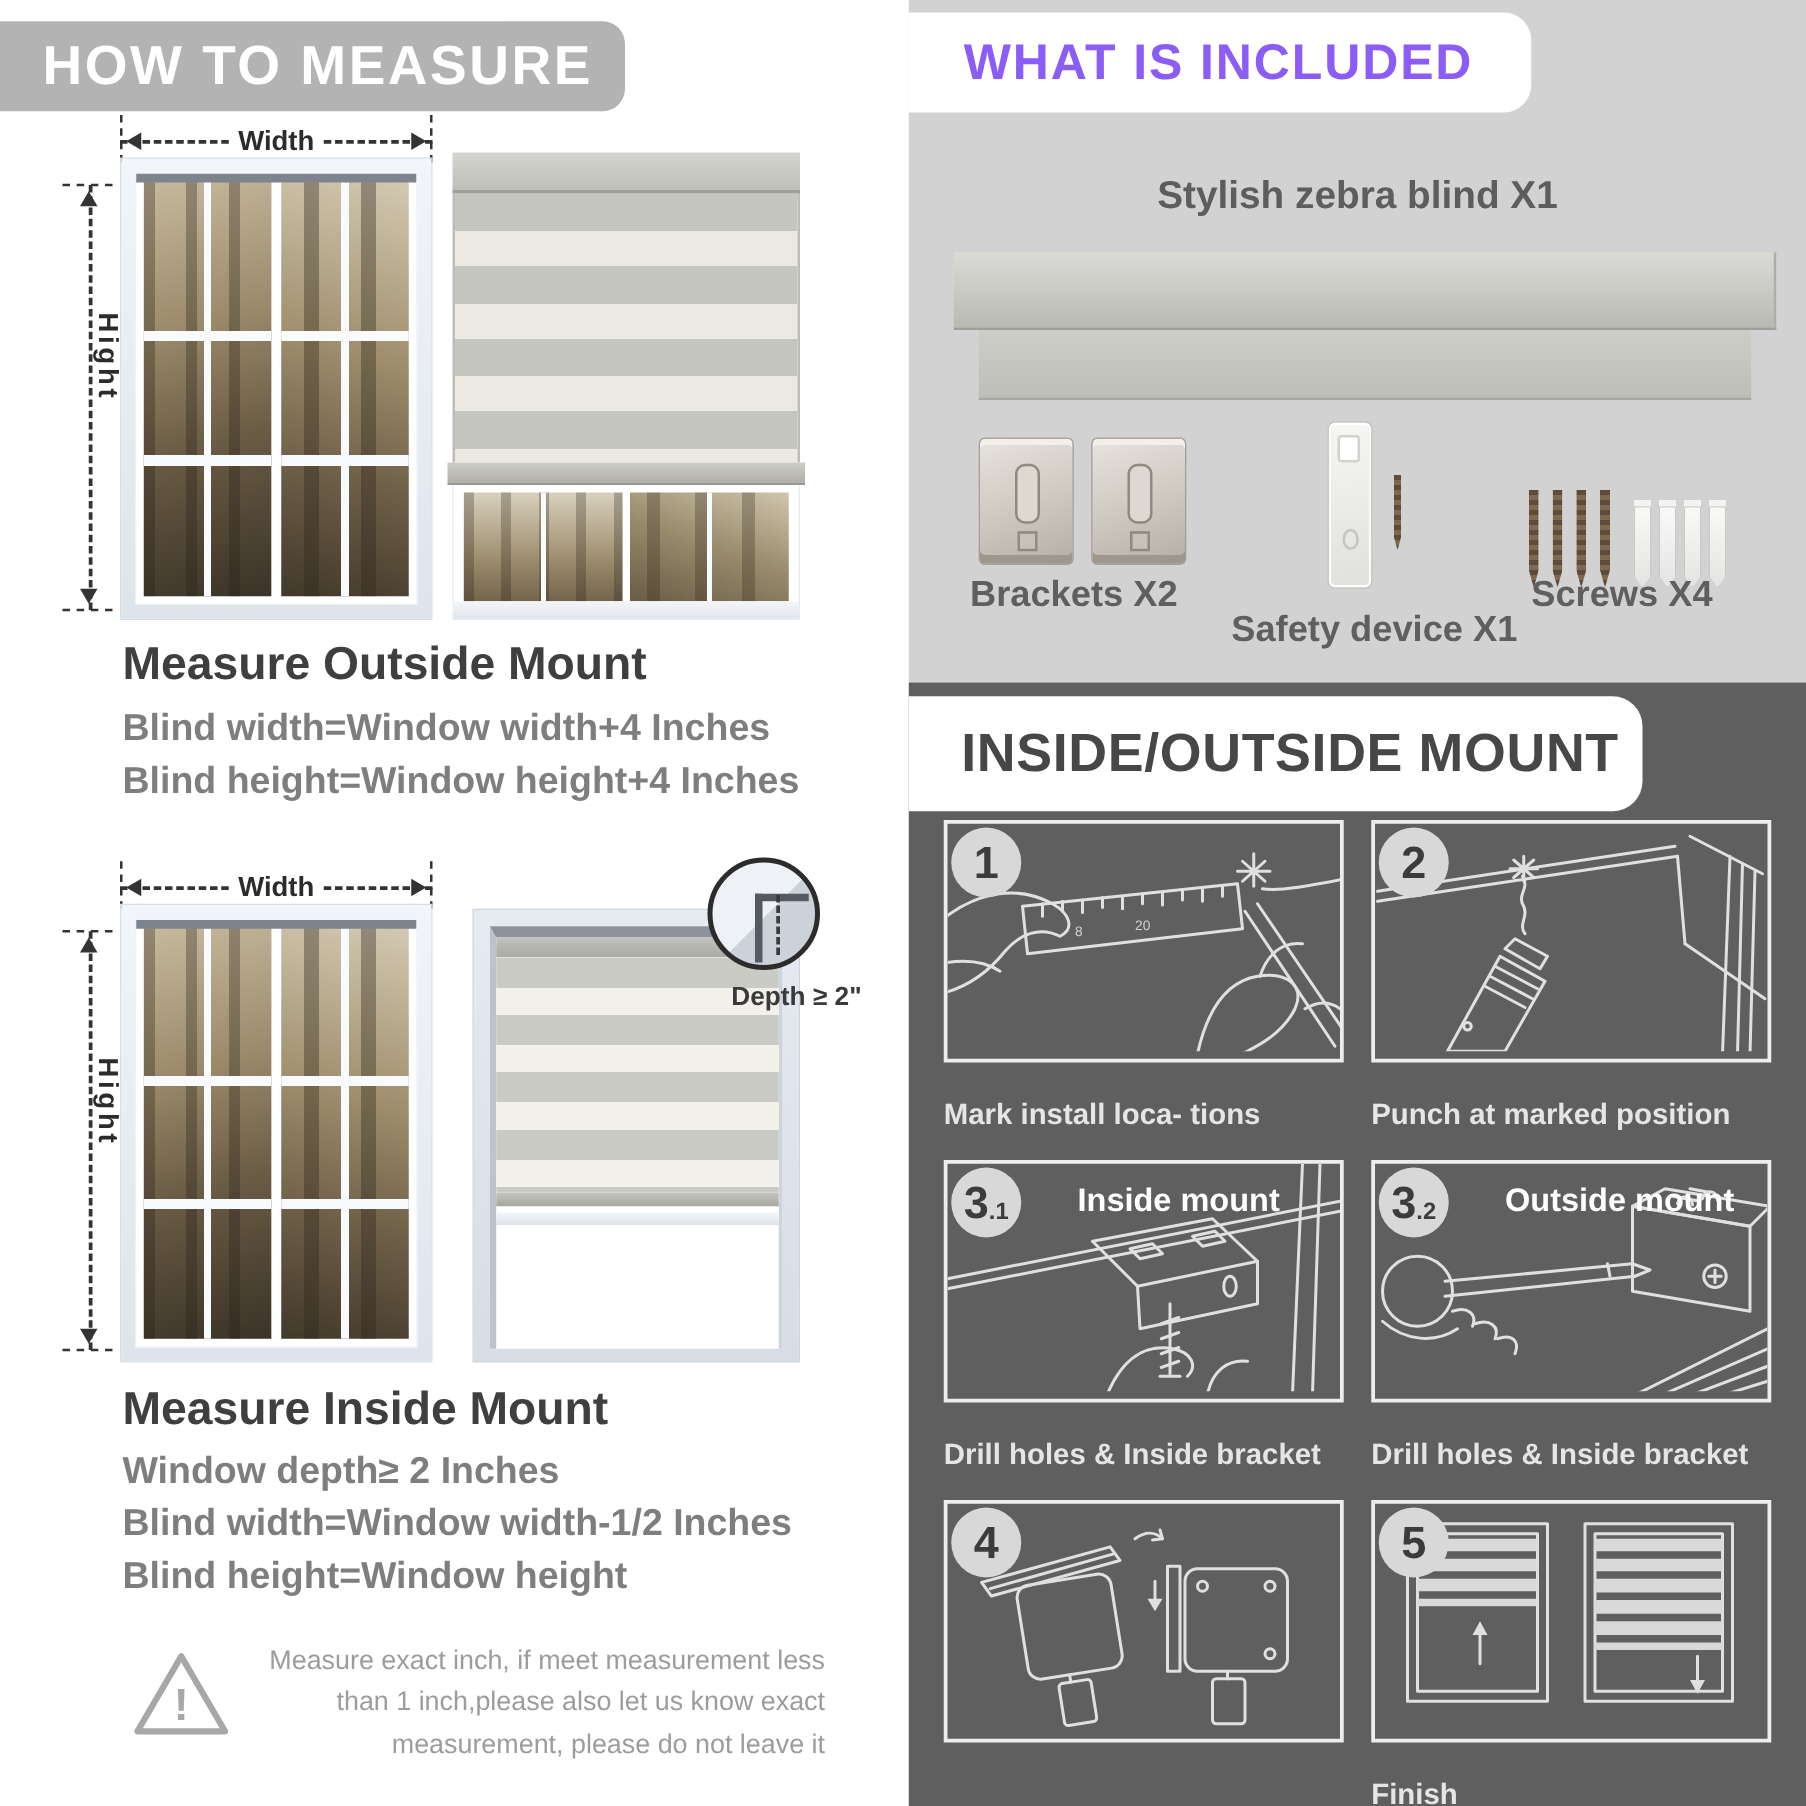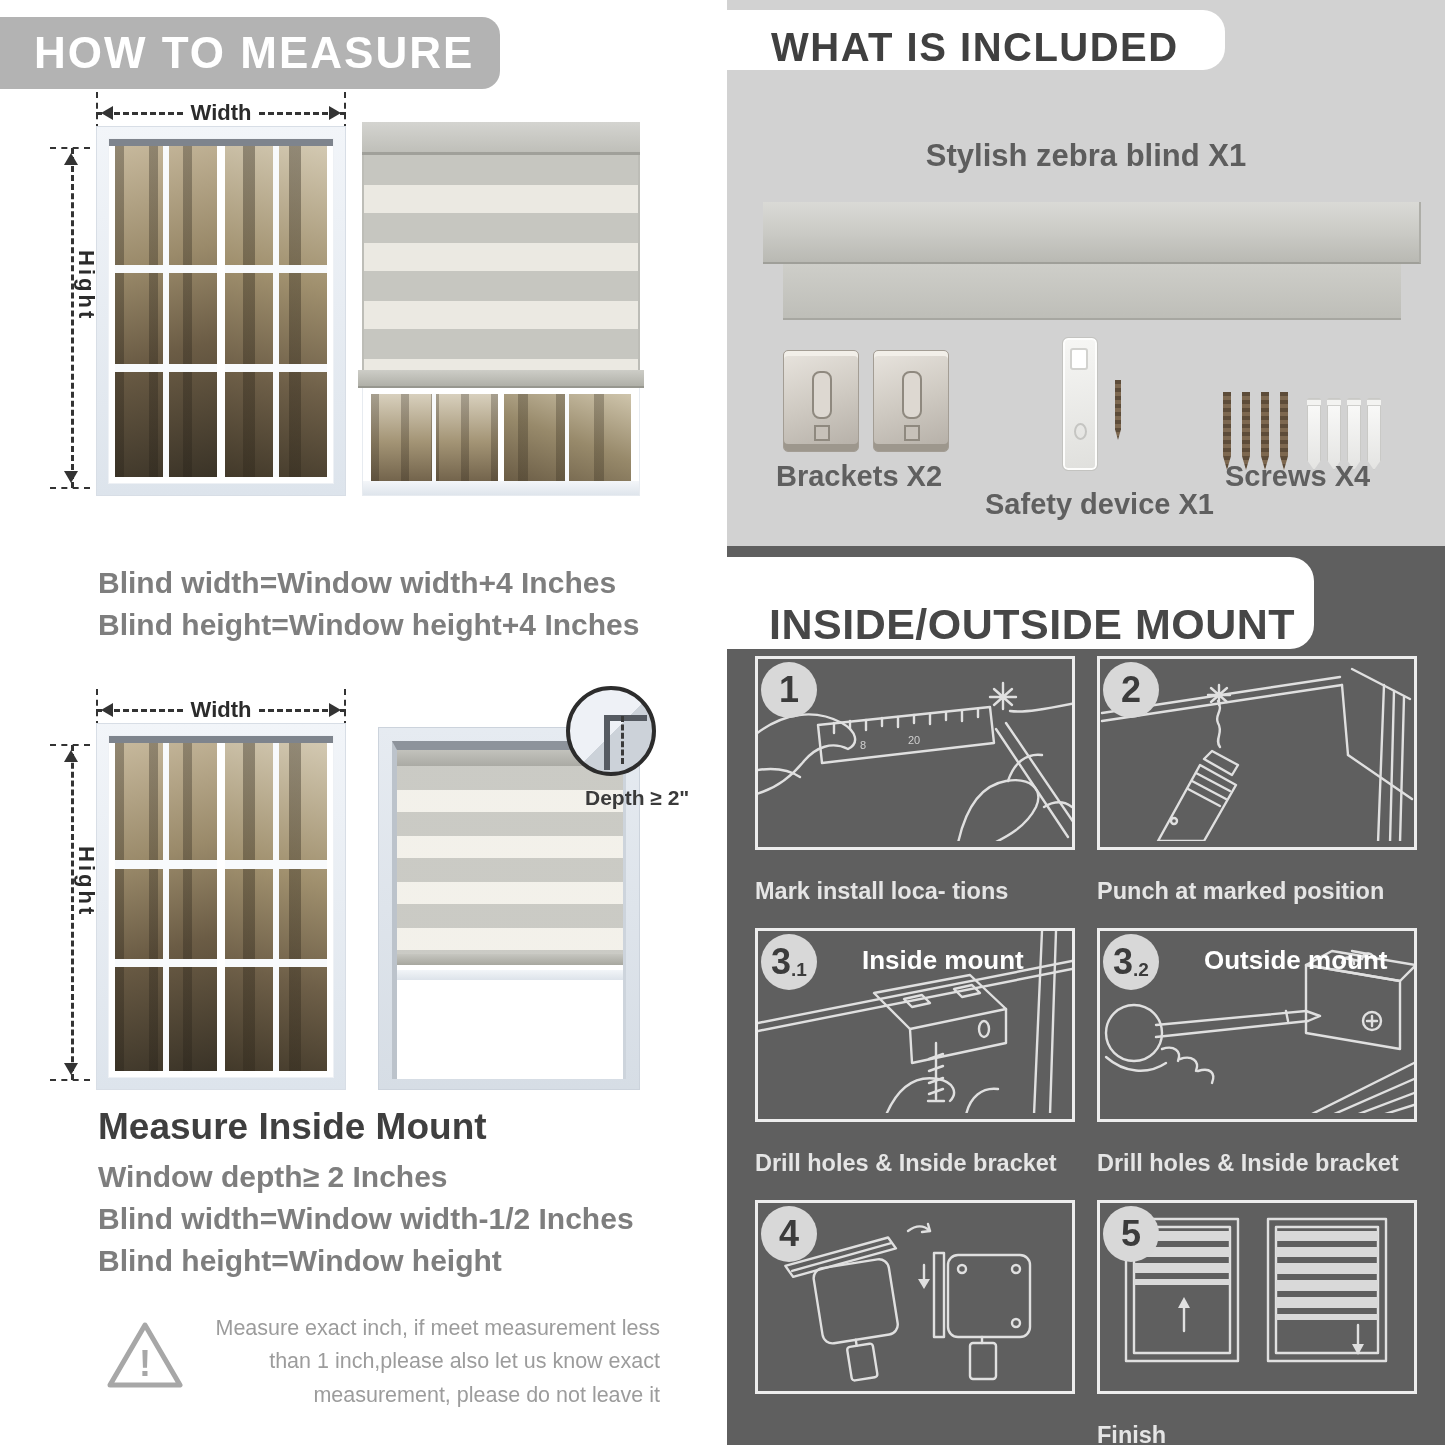--- a/index.html
+++ b/index.html
@@ -88,23 +88,23 @@
   .mag .corner{position:absolute;left:42%;top:30%;width:44%;height:60%;
      border-left:6px solid #565b62;border-top:6px solid #565b62;}
   .mag .dashv{position:absolute;left:62%;top:32%;height:58%;border-left:3px dashed #3a3a3a;}
   .depth-label{font-size:21px;font-weight:bold;color:#3a3a3a;}
 
   
   .warn-text{width:480px;font-size:21.5px;color:#9c9c9c;line-height:1.55;}
 
   
   .included{left:727px;top:0;width:718px;height:546px;background:#d2d2d2;}
-  .banner-included{position:absolute;left:0;top:10px;width:498px;height:60px;background:#fff;
-     border-radius:0 22px 22px 0;display:flex;align-items:flex-end;padding-left:44px;box-sizing:border-box;
-     color:#404040;font-size:40px;font-weight:bold;letter-spacing:1.5px;}
+  .banner-included{position:absolute;left:0;top:10px;width:498px;height:80px;background:#fff;
+     border-radius:0 22px 22px 0;display:flex;align-items:center;padding-left:44px;box-sizing:border-box;
+     color:#8b5cf6;font-size:40px;font-weight:bold;letter-spacing:1.5px;}
   .product-label{position:absolute;top:138px;left:0;width:100%;text-align:center;
      color:#5d5d5d;font-size:31px;font-weight:bold;}
   .headrail-top{position:absolute;left:36px;top:202px;width:656px;height:60px;
      background:linear-gradient(180deg,#dadad6 0%,#c9c9c4 55%,#b9b9b3 100%);
      border-bottom:2px solid #9f9f99;border-right:2px solid #aeaea8;}
   .headrail-bottom{position:absolute;left:56px;top:264px;width:618px;height:54px;
      background:linear-gradient(180deg,#cecec9 0%,#bebeb8 100%);border-bottom:2px solid #a7a7a1;}
   .bracket{position:absolute;width:74px;height:100px;border:1px solid #a39d94;border-radius:5px;
      background:linear-gradient(160deg,#e8e4de 0%,#cfcac2 50%,#b4aea6 100%);
      box-shadow:inset 0 5px 0 #f2efe9, inset 0 -7px 0 #9d978d;}
@@ -125,21 +125,21 @@
   .anchor{position:absolute;width:12px;height:70px;border:1px solid #c9c9c6;border-radius:2px;
      background:linear-gradient(180deg,#fbfbfa,#e4e4e2);
      clip-path:polygon(0 0,100% 0,100% 86%,50% 100%,0 86%);}
   .anchor::before{content:"";position:absolute;top:0;left:-3px;width:16px;height:5px;
      background:#f3f3f1;border:1px solid #cfcfcc;}
   .item-label{position:absolute;color:#5f5f5f;font-size:29px;font-weight:bold;}
 
   
   .mount{left:727px;top:546px;width:718px;height:899px;background:#5f5f5f;}
   .banner-mount{position:absolute;left:0;top:11px;width:587px;height:92px;background:#fff;
-     border-radius:0 24px 24px 0;display:flex;align-items:flex-end;padding-left:42px;box-sizing:border-box;
+     border-radius:0 24px 24px 0;display:flex;align-items:center;padding-left:42px;box-sizing:border-box;
      color:#474747;font-size:43px;font-weight:bold;letter-spacing:0.5px;}
   .steps{position:absolute;left:28px;top:110px;width:662px;display:grid;
      grid-template-columns:320px 320px;column-gap:22px;}
   .step{width:320px;}
   .step-frame{height:188px;border:3px solid #ededed;position:relative;overflow:hidden;box-sizing:content-box;}
   .step-caption{margin:28px 0 23px 0;color:#e5e5e5;font-weight:bold;font-size:23.5px;white-space:nowrap;}
   .badge{position:absolute;top:3px;left:3px;height:56px;min-width:56px;background:#d8d8d8;
      border-radius:50%;display:flex;align-items:center;justify-content:center;
      color:#3c3c3c;font-weight:bold;font-size:36px;padding:0 8px;box-sizing:border-box;z-index:3;}
   .badge .sub{font-size:19px;margin-top:15px;}
@@ -181,20 +181,21 @@
     <div class="fabric"></div>
     <div class="rail"></div>
     <div class="under-window">
       <div class="uw-sash">
         <div class="uw c3"></div>
         <div class="uw c4"></div>
       </div>
       <div class="sill"></div>
     </div>
   </div>
+  <div class="h-title abs" style="left:98px;top:510px;">Measure Outside Mount</div>
   <div class="body-line abs" style="left:98px;top:566px;">Blind width=Window width+4 Inches</div>
   <div class="body-line abs" style="left:98px;top:608px;">Blind height=Window height+4 Inches</div>
 
   <div class="measure-h abs" style="left:96px;top:697px;width:250px;">
     <span class="vt a"></span>
     <span class="seg l"></span>
     <span>Width</span>
     <span class="seg r"></span>
     <span class="vt b"></span>
   </div>

